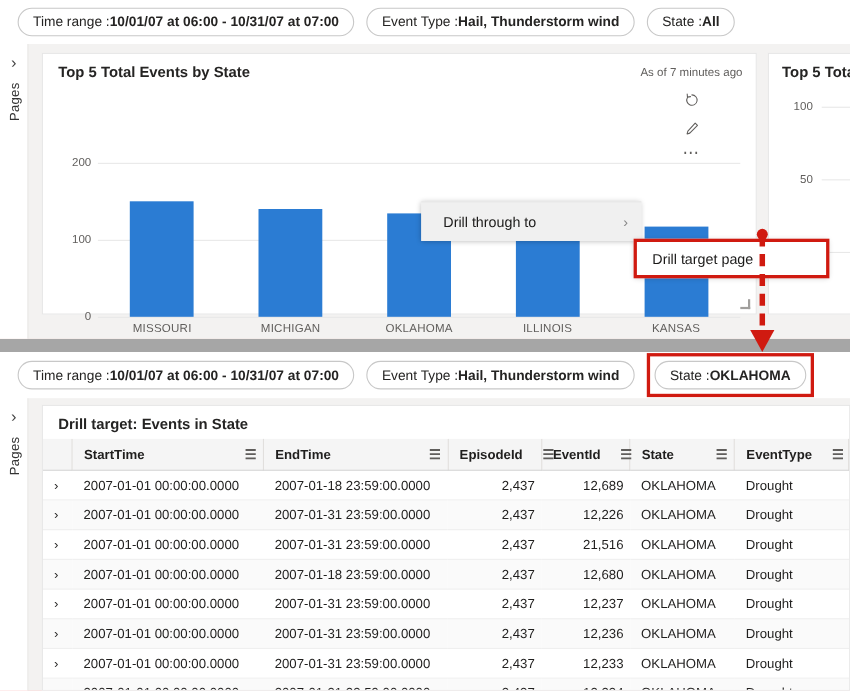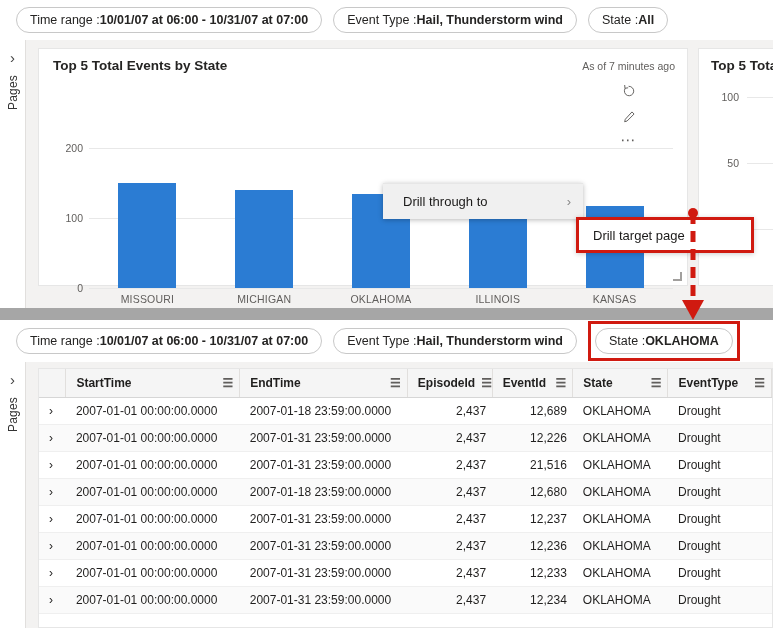--- a/index.html
+++ b/index.html
@@ -157,21 +157,21 @@
   table.grid-tbl { width:100%; border-collapse:collapse; table-layout:fixed; }
   table.grid-tbl th {
     background:#f5f5f5;
     font-size:12px; font-weight:700; color:#201f1e;
     text-align:left;
     padding:7px 6px 7px 10px;
     border-right:1px solid #e1dfdd;
     border-bottom:1px solid #d6d6d6;
     white-space:nowrap;
   }
-  th .thinner { display:flex; align-items:center; justify-content:space-between; gap:6px;}
+  th .thinner { display:flex; align-items:center; justify-content:space-between; gap:18px;}
   .hamb { color:#605e5c; font-size:12px; line-height:1; letter-spacing:0; }
   table.grid-tbl td {
     font-size:12px; color:#201f1e;
     padding:6px 6px 6px 10px;
     border-bottom:1px solid #efefef;
     white-space:nowrap;
   }
   td.num { text-align:right; padding-right:14px; }
   tr.alt td { background:#fafafa; }
   td.exp { width:26px; padding-left:8px; color:#605e5c; font-size:12px; }
@@ -326,20 +326,21 @@
     </div>
 
     <div class="bot-body">
       <div class="pagesrail">
         <div class="chev">›</div>
         <div class="vlabel">Pages</div>
       </div>
 
       <div class="canvas-bot">
         <div class="table-visual">
+          <div class="tv-title">Drill target: Events in State</div>
           <table class="grid-tbl">
             <colgroup>
               <col class="col-exp">
                 <col class="col-st">
                 <col class="col-et">
                 <col class="col-ep">
                 <col class="col-ev">
                 <col class="col-sta">
                 <col class="col-ety">
             </colgroup>

